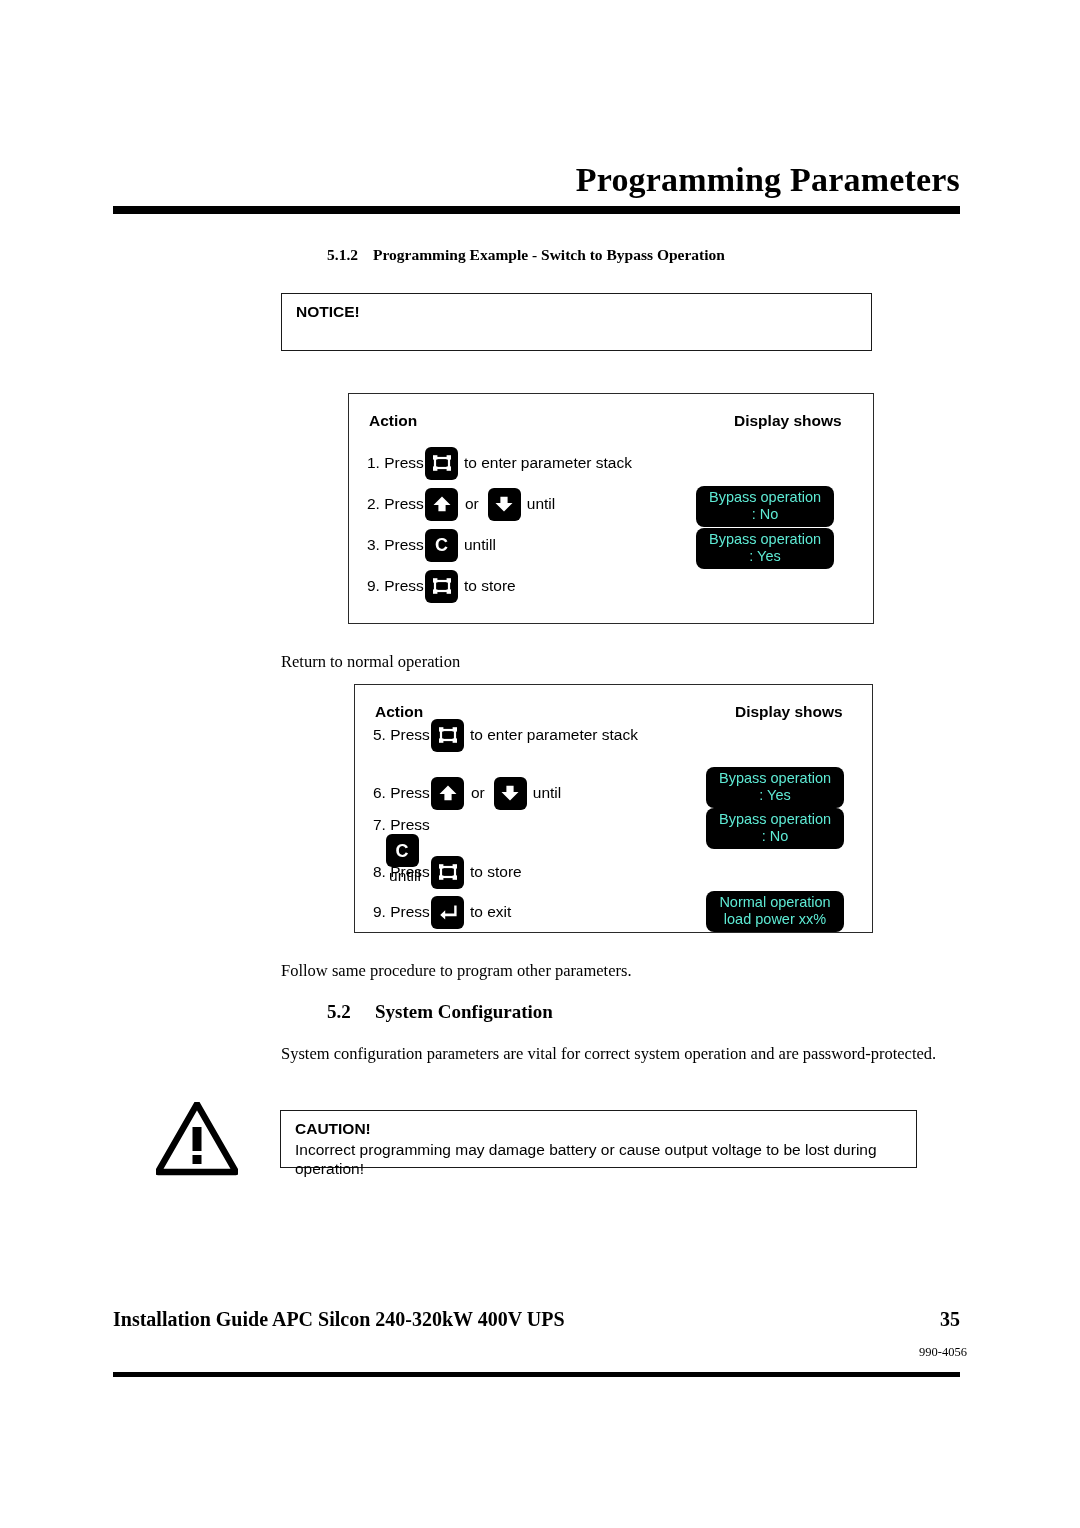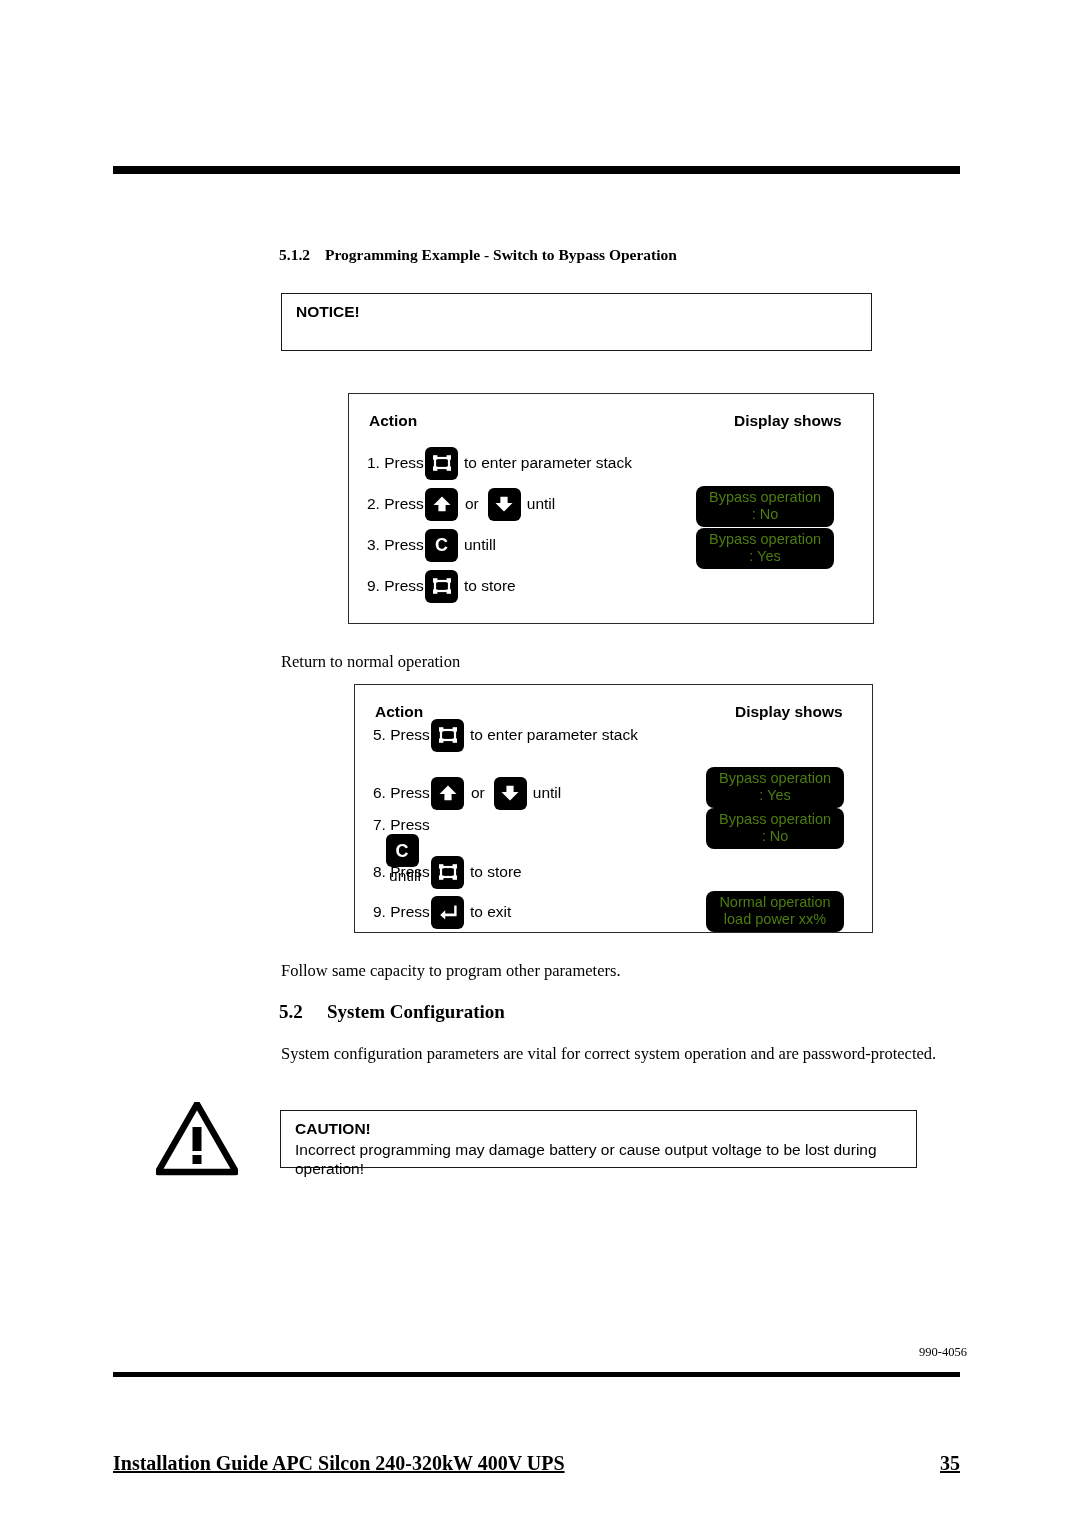--- a/index.html
+++ b/index.html
@@ -39,20 +39,21 @@
   }
 
   
   .sec-heading {
     position: absolute;
     font-family: "Liberation Serif", serif;
     font-weight: bold;
     font-size: 15.5px;
     color: #000;
     white-space: nowrap;
+    margin-left: 48px;
   }
   #sec-512 { left: 279px; top: 246px; }
   #sec-512 .num { display: inline-block; width: 46px; }
 
   #sec-52 { left: 279px; top: 1001px; font-size: 19px; }
   #sec-52 .num { display: inline-block; width: 48px; }
 
   
   .body-text {
     position: absolute;
@@ -166,21 +167,21 @@
     font-weight: bold;
     font-size: 18px;
     line-height: 1;
   }
 
   
   .lcd {
     position: absolute;
     background: #000;
     border-radius: 8px;
-    color: #4d7c0f;
+    color: #5eead4;
     font-family: "Liberation Sans", sans-serif;
     font-size: 14.5px;
     line-height: 17px;
     text-align: center;
     padding: 3px 0 4px 0;
     box-sizing: border-box;
     width: 138px;
   }
   .lcd .l1, .lcd .l2 { display: block; }
 
@@ -196,35 +197,35 @@
     position: absolute;
     left: 113px;
     top: 1372px;
     width: 847px;
     height: 5px;
     background: #000;
   }
   .footer-row {
     position: absolute;
     left: 113px;
-    top: 1452px;
+    top: 1308px;
     width: 847px;
     display: flex;
     justify-content: space-between;
     align-items: center;
     font-family: "Liberation Serif", serif;
     font-weight: bold;
     font-size: 20px;
-    text-decoration: underline;
   }
 </style>
 </head>
 <body>
 
 <div class="page-header">
+  <div class="title">Programming Parameters</div>
   <div class="rule"></div>
 </div>
 
 <div class="sec-heading" id="sec-512">
   <span class="num">5.1.2</span><span>Programming Example - Switch to Bypass Operation</span>
 </div>
 
 <div class="admon" id="notice-box">
   <div class="admon-title">NOTICE!</div>
 </div>
@@ -380,21 +381,21 @@
       <span class="l1">Bypass operation</span>
       <span class="l2">: No</span>
     </div>
     <div class="lcd" style="left:351px; top:206px;">
       <span class="l1">Normal operation</span>
       <span class="l2">load power   xx%</span>
     </div>
   </div>
 </div>
 
-<div class="body-text" id="p-follow">Follow same capacity to program other parameters.</div>
+<div class="body-text" id="p-follow">Follow same procedure to program other parameters.</div>
 
 <div class="sec-heading" id="sec-52">
   <span class="num">5.2</span><span>System Configuration</span>
 </div>
 
 <div class="body-text" id="p-sysconf">System configuration parameters are vital for correct system operation and are password-protected.</div>
 
 <div class="warn-triangle">
   <svg width="82" height="74" viewBox="0 0 82 74">
     <path d="M41 2 L80 70 L2 70 Z" fill="none" stroke="#000" stroke-width="6.5" stroke-linejoin="round"></path>

